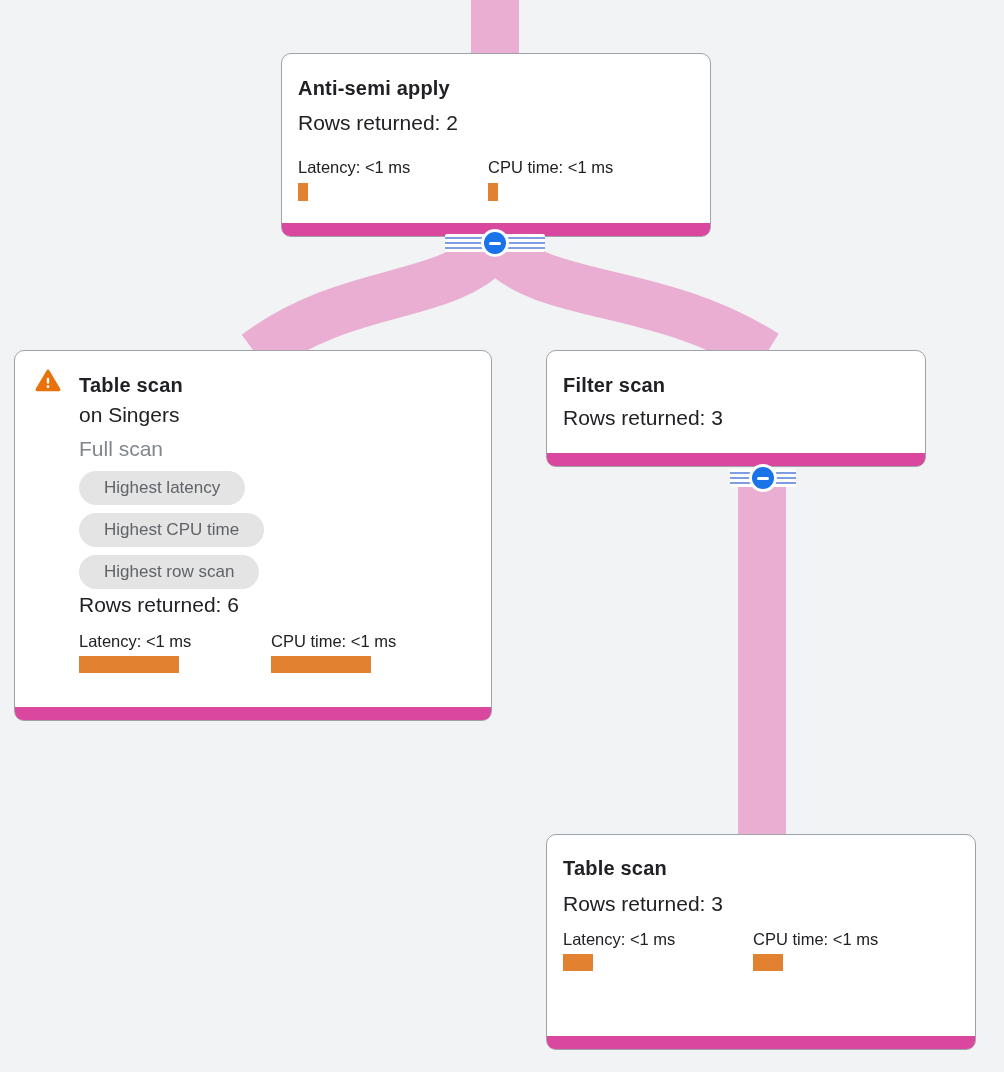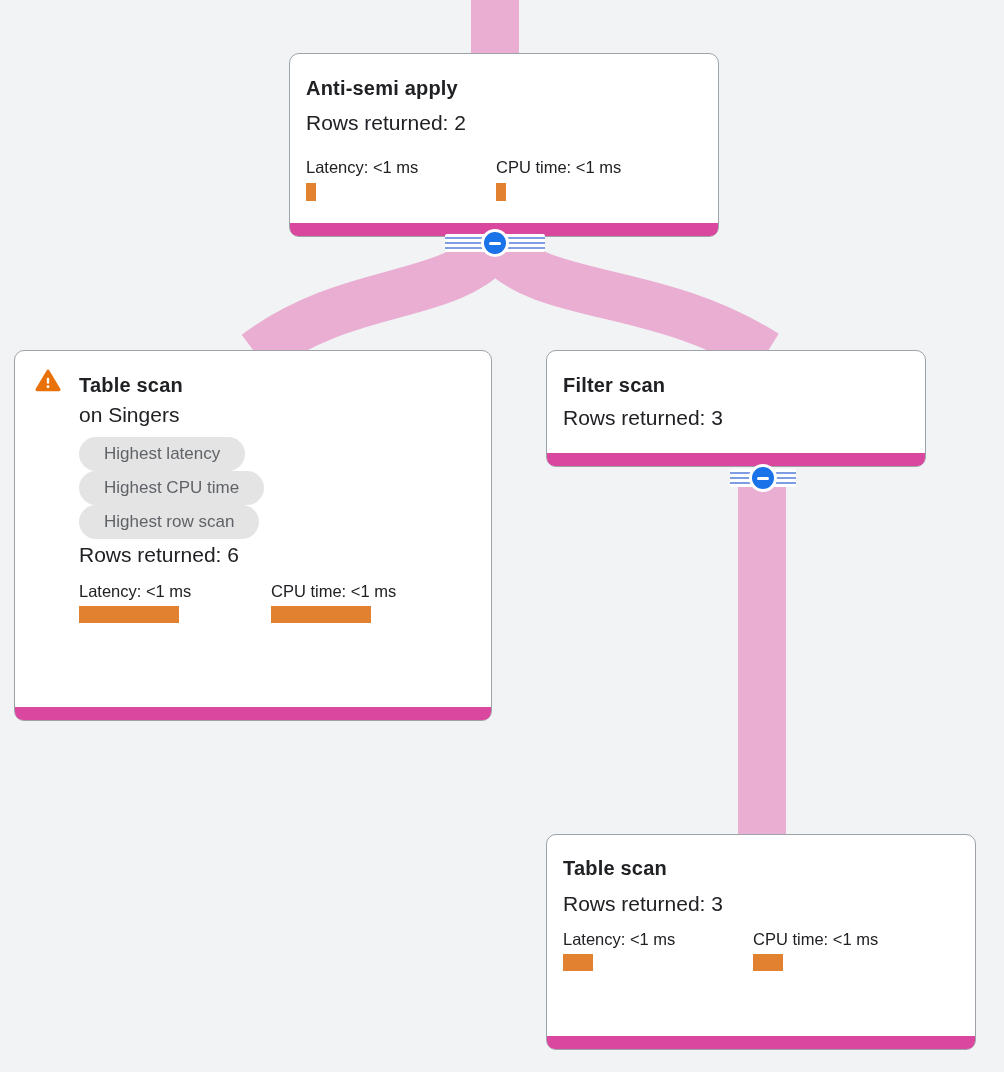--- a/index.html
+++ b/index.html
@@ -16,21 +16,21 @@
     border:1.5px solid var(--border);border-radius:10px;z-index:1;
   }
   .accent{
     position:absolute;left:0;right:0;bottom:0;height:13px;
     background:var(--accent);border-radius:0 0 8px 8px;
   }
   .node-body{position:relative;}
   .node-title{font-size:20px;line-height:24px;font-weight:600;color:var(--title_text);letter-spacing:.2px;}
   .line{font-size:21px;color:var(--body_text);}
   .muted{color:var(--muted_text);}
-  .chips{display:flex;flex-direction:column;align-items:flex-start;margin-bottom:4px;}
+  .chips{display:flex;flex-direction:column;align-items:flex-start;gap:8px;margin-bottom:4px;}
   .chip{
     display:inline-block;background:var(--chip_bg);color:var(--chip_text);
     font-size:17px;line-height:34px;padding:0 25px;border-radius:17px;font-weight:500;
   }
   .metrics{display:grid;grid-template-columns:190px 1fr;}
   .metric-label{font-size:16.5px;line-height:22px;color:var(--body_text);}
   .bar{height:17px;background:var(--bar);margin-top:4px;}
   .bar.tall{height:18px;}
 
   
@@ -78,21 +78,21 @@
 
 <div class="canvas">
 
   <svg class="edges" width="1004" height="1072" viewBox="0 0 1004 1072">
     <path d="M 495 -2 L 495 56" stroke-width="48"></path>
     <path d="M 495 246 C 446 302, 350 284, 256 354" stroke-width="48"></path>
     <path d="M 495 246 C 544 302, 654 284, 766 354" stroke-width="48"></path>
     <path d="M 762 470 L 762 838" stroke-width="48"></path>
   </svg>
 
-  <div class="node n-anti" style="left:281px;top:53px;width:430px;height:184px;margin-left:8px;">
+  <div class="node n-anti" style="left:281px;top:53px;width:430px;height:184px;">
     <div class="node-body">
       <div class="node-title">Anti-semi apply</div>
       <div class="line rows">Rows returned: 2</div>
       <div class="metrics">
         <div class="metric">
           <div class="metric-label">Latency: &lt;1 ms</div>
           <div class="bar tall" style="width: 10px;"></div>
         </div>
         <div class="metric">
           <div class="metric-label">CPU time: &lt;1 ms</div>
@@ -113,20 +113,21 @@
     <div class="node-body">
       <span class="warning">
         <svg viewBox="0 0 24 22" width="26" height="24">
           <path d="M12 2 L22 19 L2 19 Z" fill="#e8710a" stroke="#e8710a" stroke-width="3" stroke-linejoin="round"></path>
           <rect x="10.9" y="8" width="2.2" height="5.5" rx="1" fill="#fff"></rect>
           <circle cx="12" cy="16.2" r="1.3" fill="#fff"></circle>
         </svg>
       </span>
       <div class="node-title">Table scan</div>
       <div class="line">on Singers</div>
+      <div class="line muted">Full scan</div>
       <div class="chips">
         <span class="chip">Highest latency</span>
         <span class="chip">Highest CPU time</span>
         <span class="chip">Highest row scan</span>
       </div>
       <div class="line rows">Rows returned: 6</div>
       <div class="metrics">
         <div class="metric">
           <div class="metric-label">Latency: &lt;1 ms</div>
           <div class="bar" style="width: 100px;"></div>

